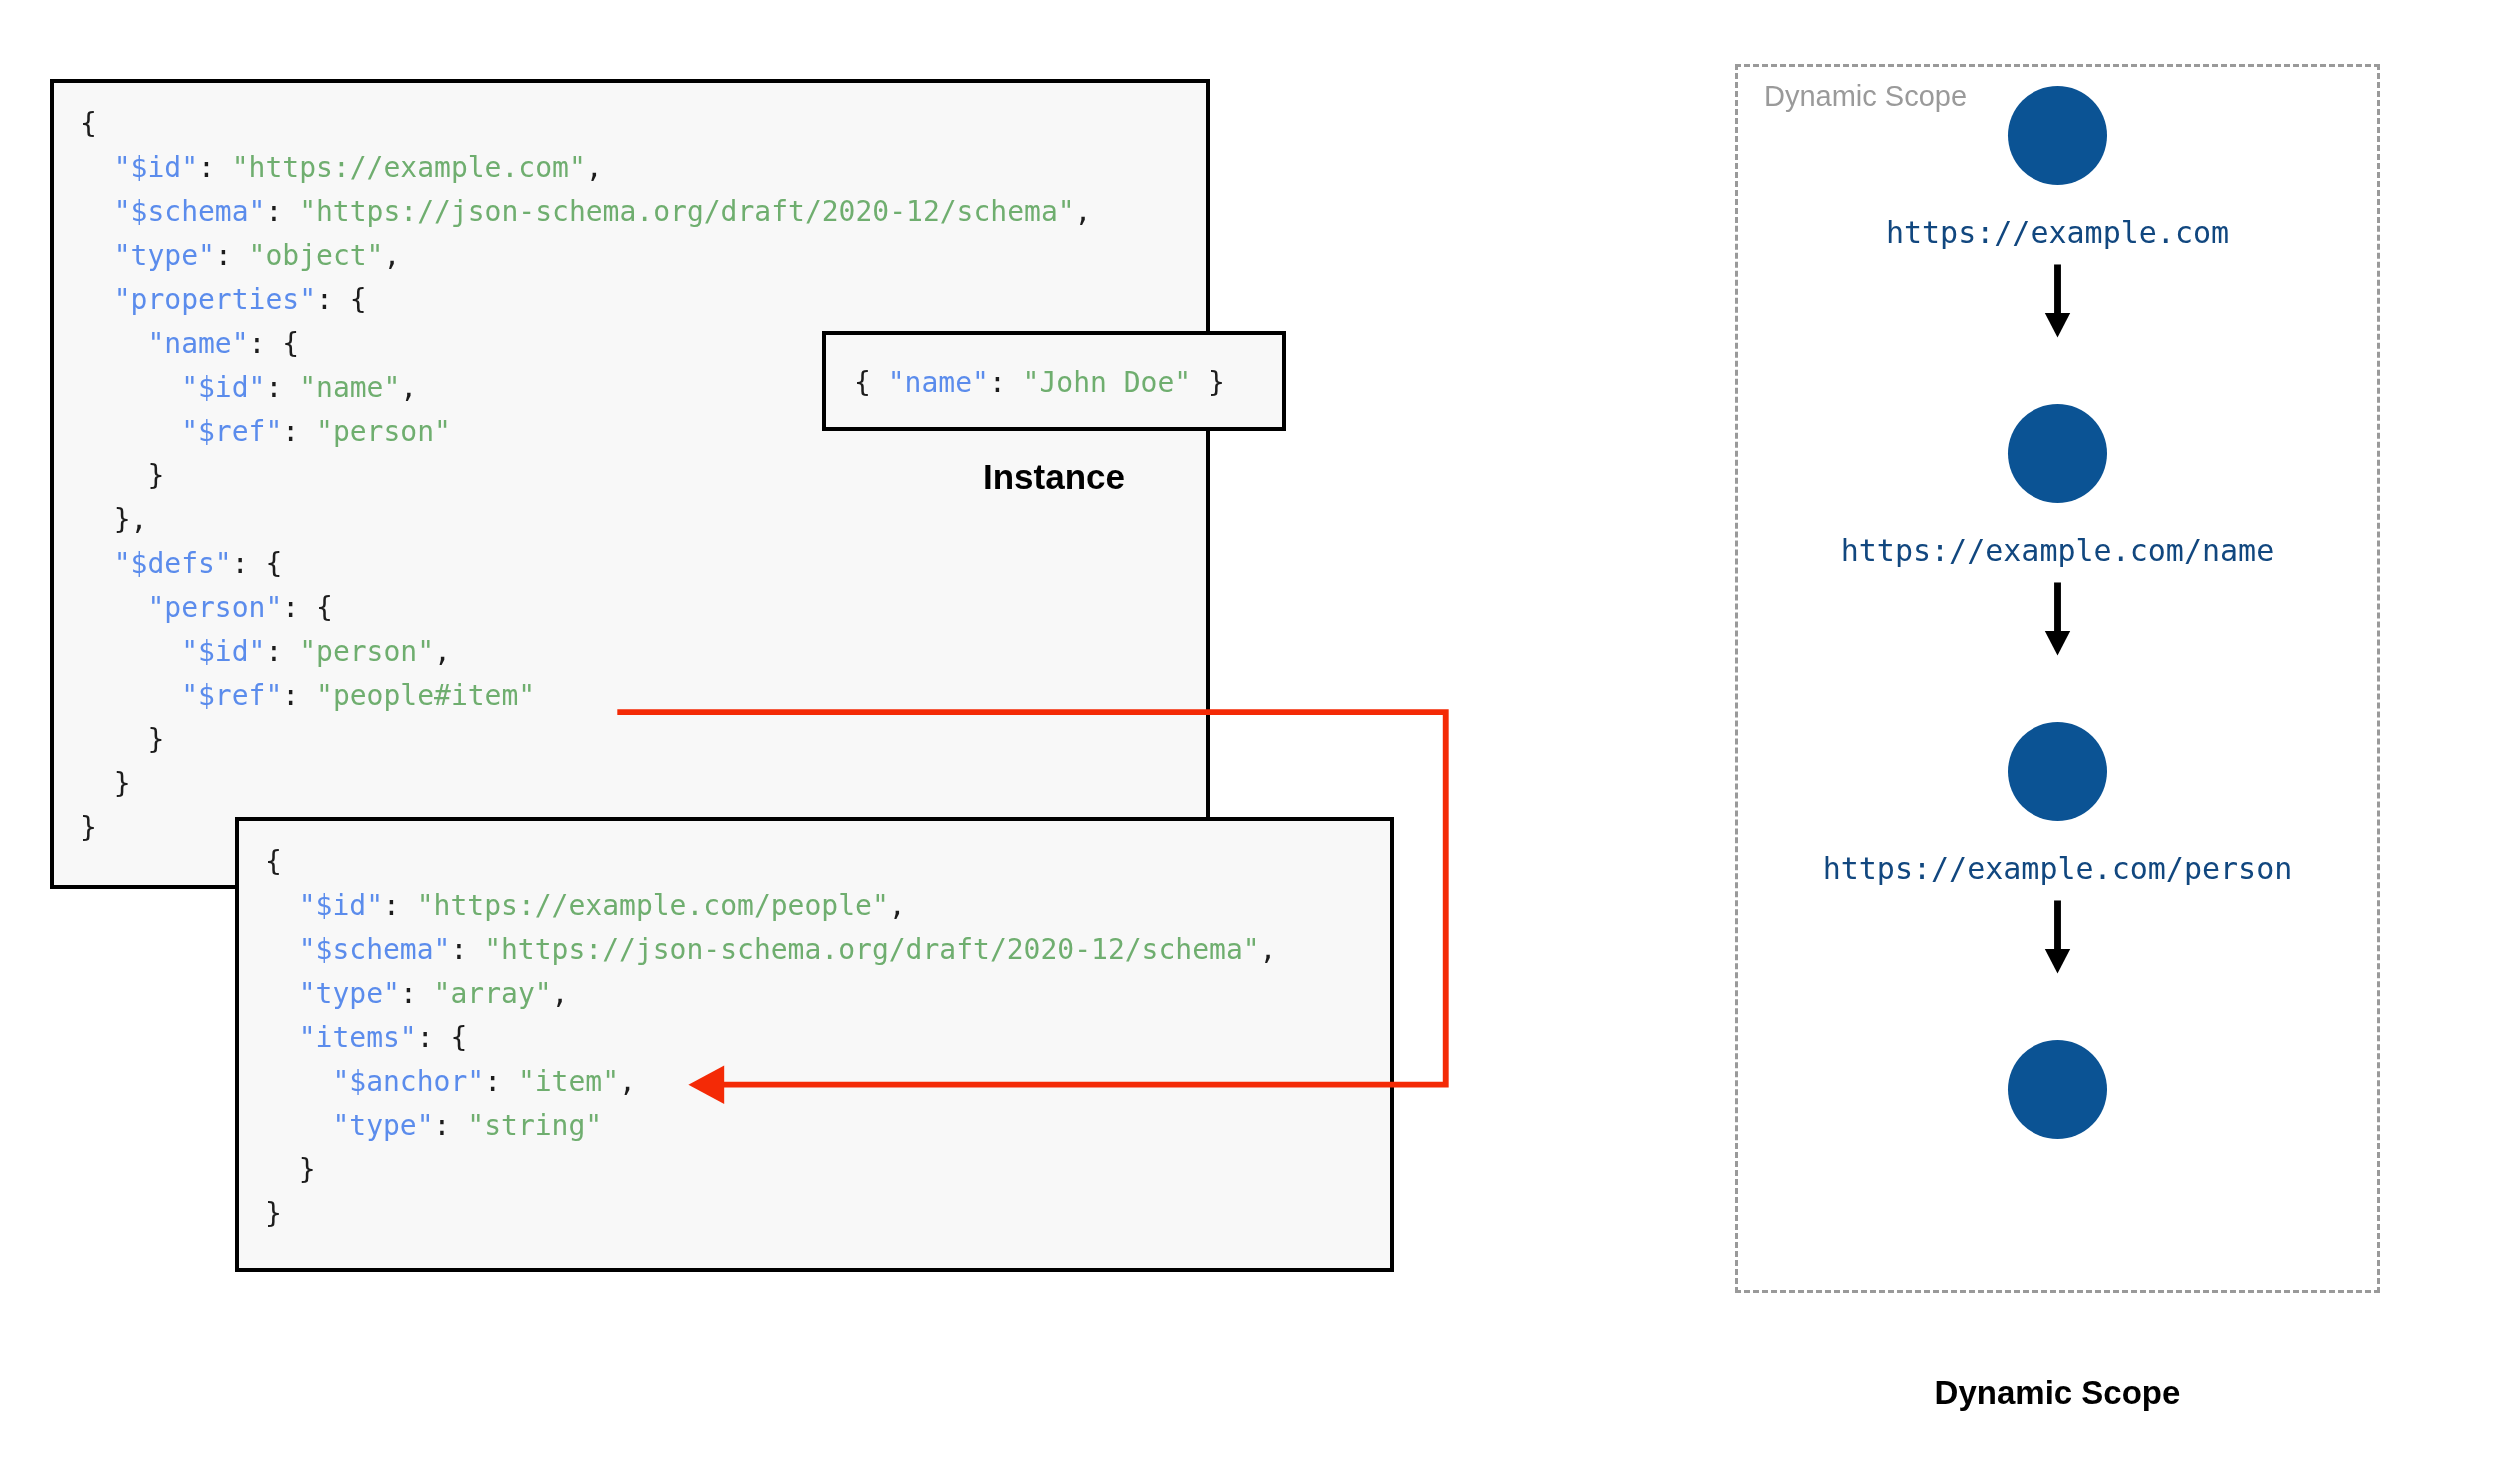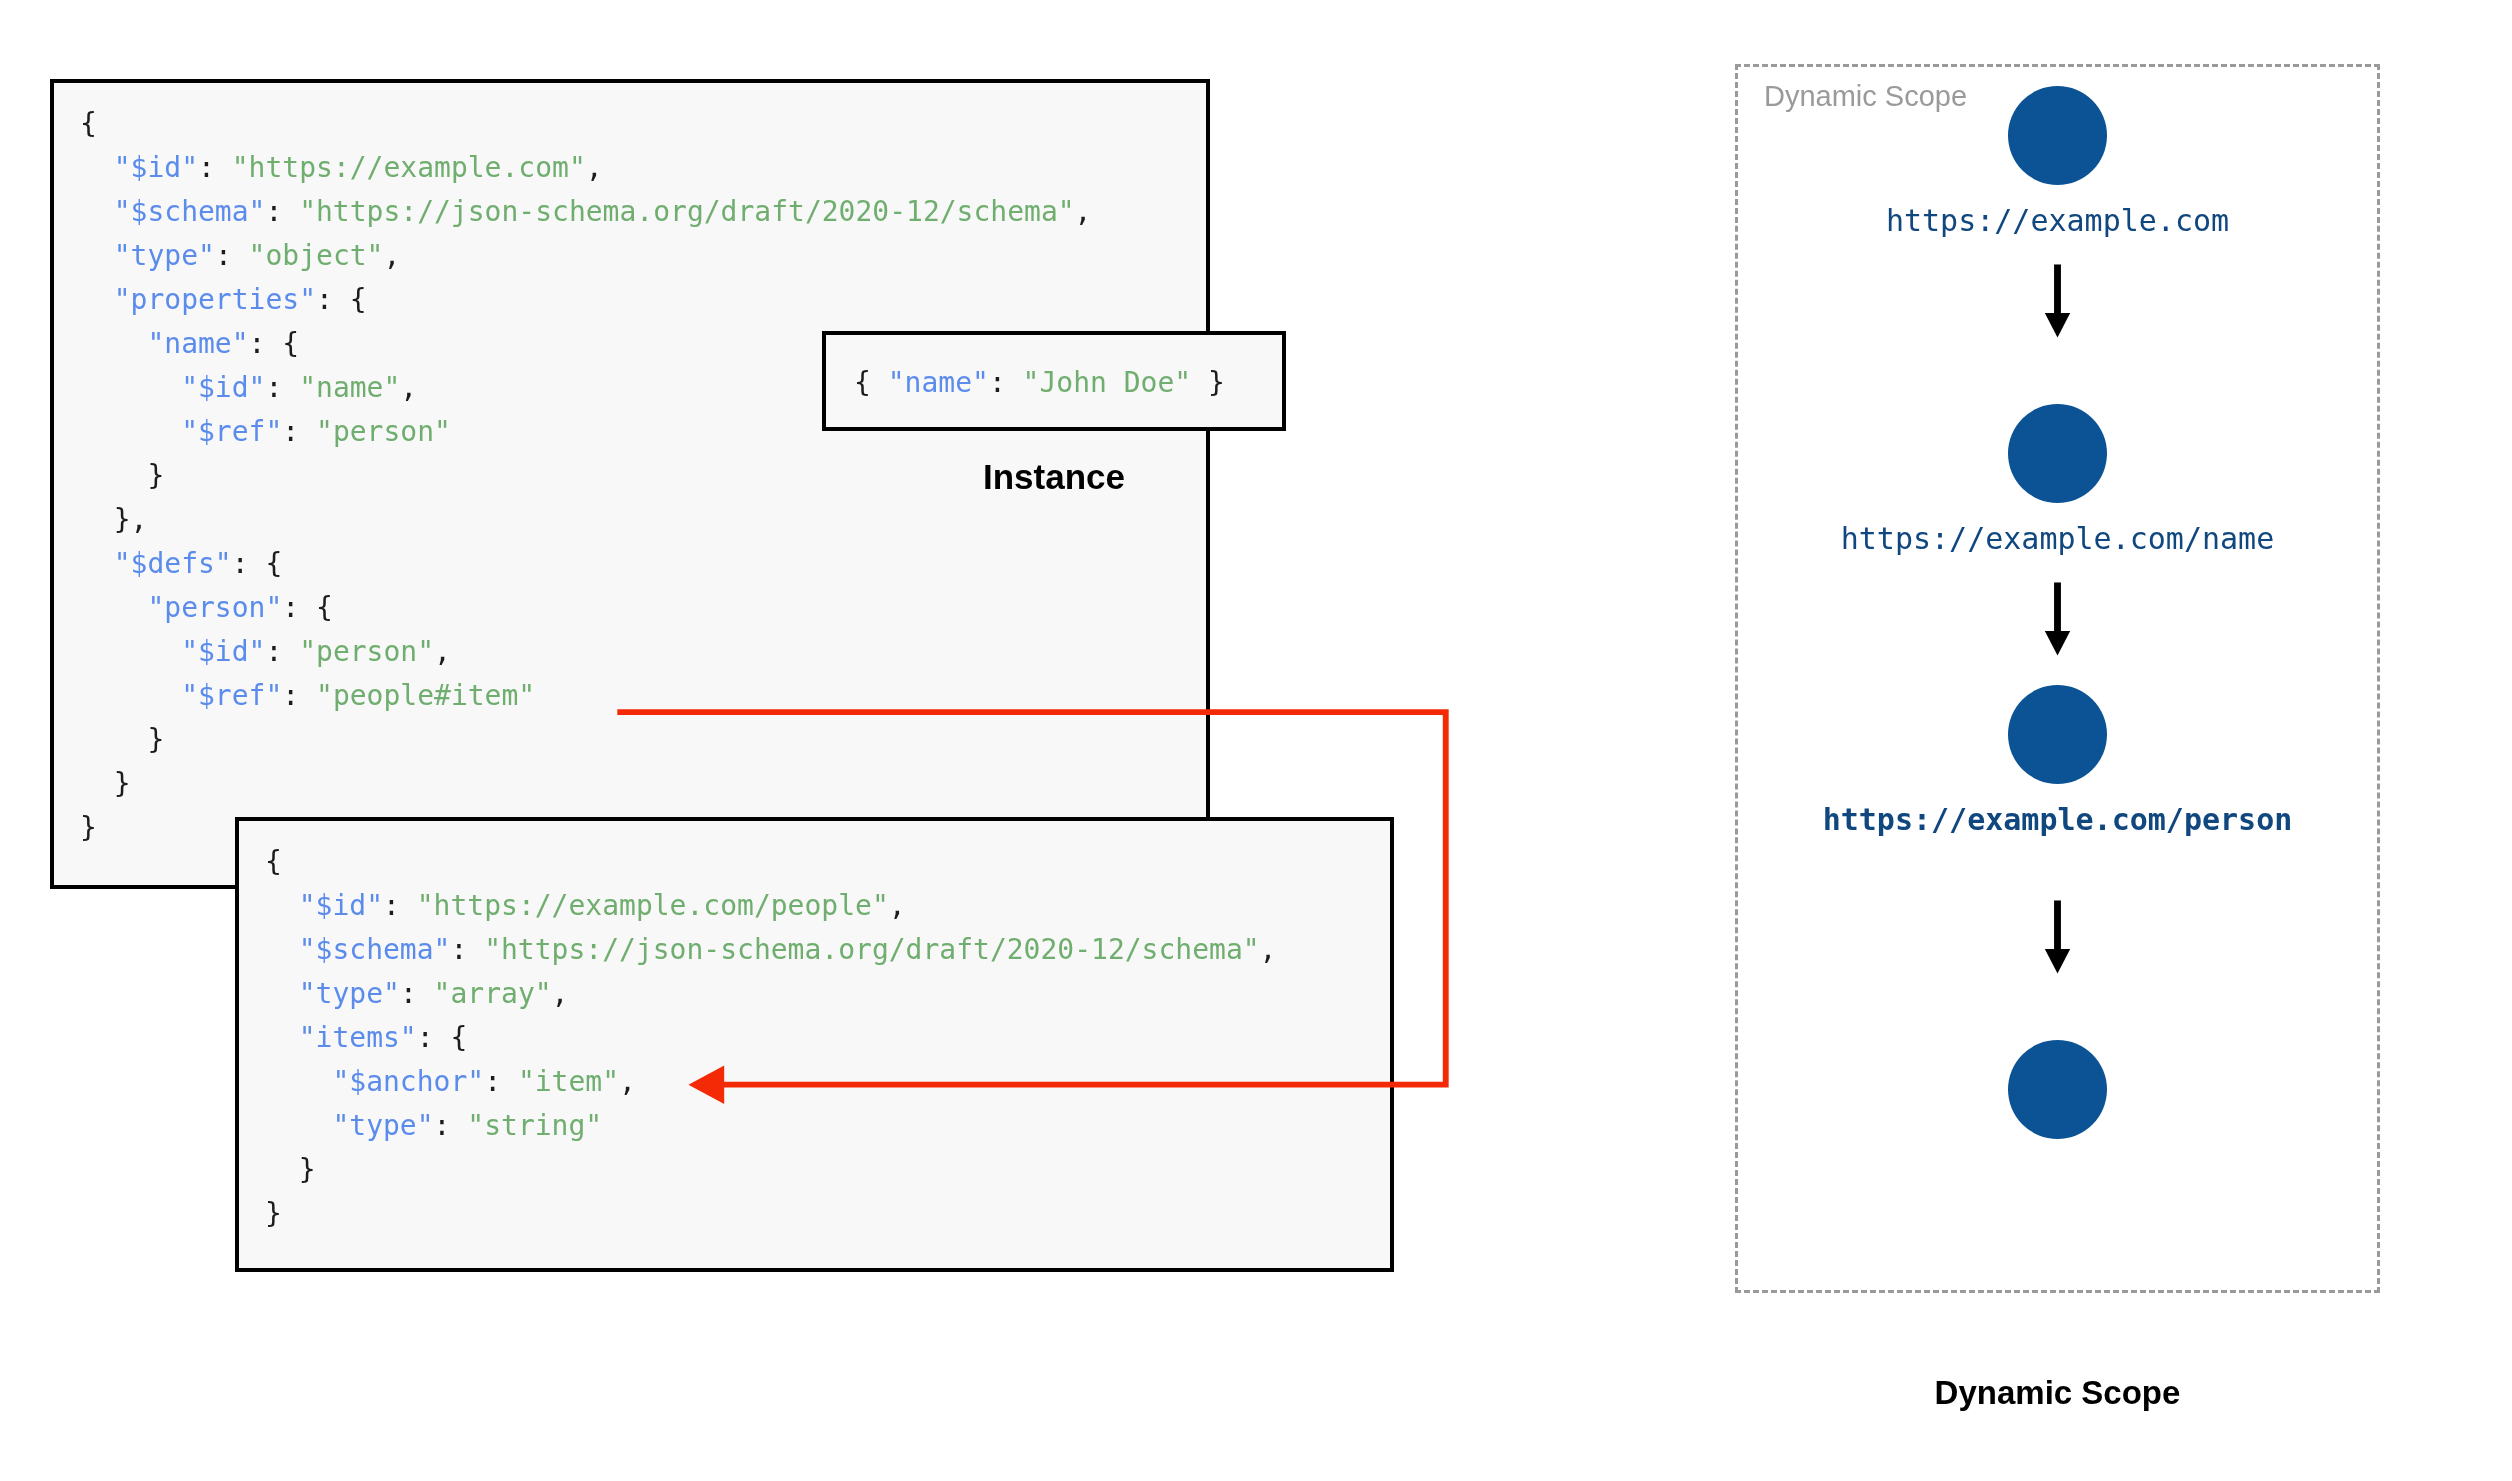--- a/index.html
+++ b/index.html
@@ -119,21 +119,21 @@
     z-index: 3;
   }
   .scope-dot {
     width: 99px;
     height: 99px;
     border-radius: 50%;
     background: #0b5394;
     margin: 0 auto;
   }
   .scope-uri {
-    margin-top: 18px;
+    margin-top: 30px;
     font-family: "DejaVu Sans Mono", monospace;
     font-size: 30px;
     color: #11477f;
     white-space: nowrap;
   }
 
   .scope-arrow {
     position: absolute;
     left: 1735px;
     width: 645px;
@@ -213,21 +213,21 @@
       <div class="scope-node" style="top: 404px;">
         <div class="scope-dot" style="background: rgb(11, 83, 148);"></div>
         <div class="scope-uri" style="color: rgb(17, 71, 127);">https://example.com/name</div>
       </div>
       <div class="scope-arrow" style="top: 580px;">
         <svg width="37" height="80" viewBox="0 0 70 150">
           <line x1="35" y1="4" x2="35" y2="104" stroke="#000" stroke-width="13"></line>
           <path d="M 35 142 L 11 96 L 59 96 Z" fill="#000"></path>
         </svg>
       </div>
-      <div class="scope-node" style="top: 685px; font-weight: bold;">
+      <div class="scope-node" style="top: 722px;">
         <div class="scope-dot" style="background: rgb(11, 83, 148);"></div>
         <div class="scope-uri" style="color: rgb(17, 71, 127);">https://example.com/person</div>
       </div>
       <div class="scope-arrow" style="top: 898px;">
         <svg width="37" height="80" viewBox="0 0 70 150">
           <line x1="35" y1="4" x2="35" y2="104" stroke="#000" stroke-width="13"></line>
           <path d="M 35 142 L 11 96 L 59 96 Z" fill="#000"></path>
         </svg>
       </div>
       <div class="scope-node" style="top: 1040px;">

